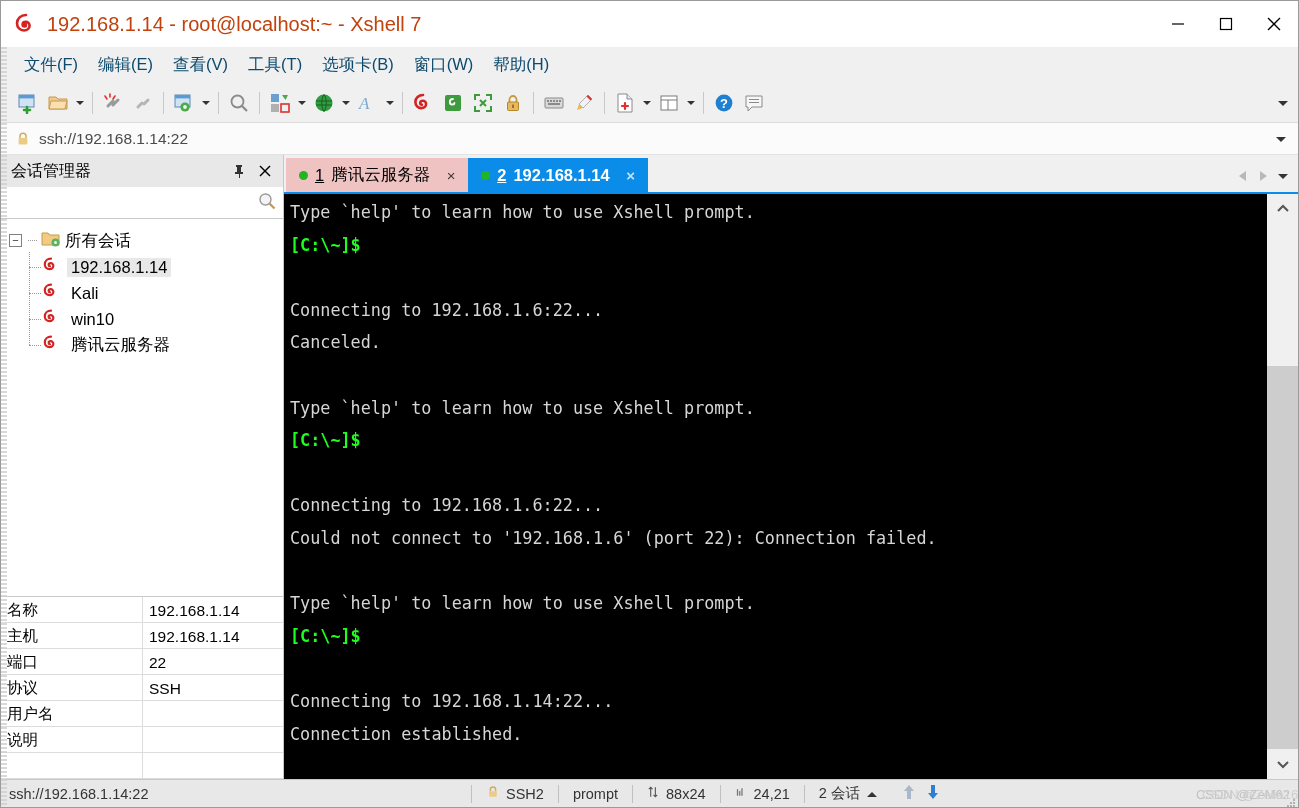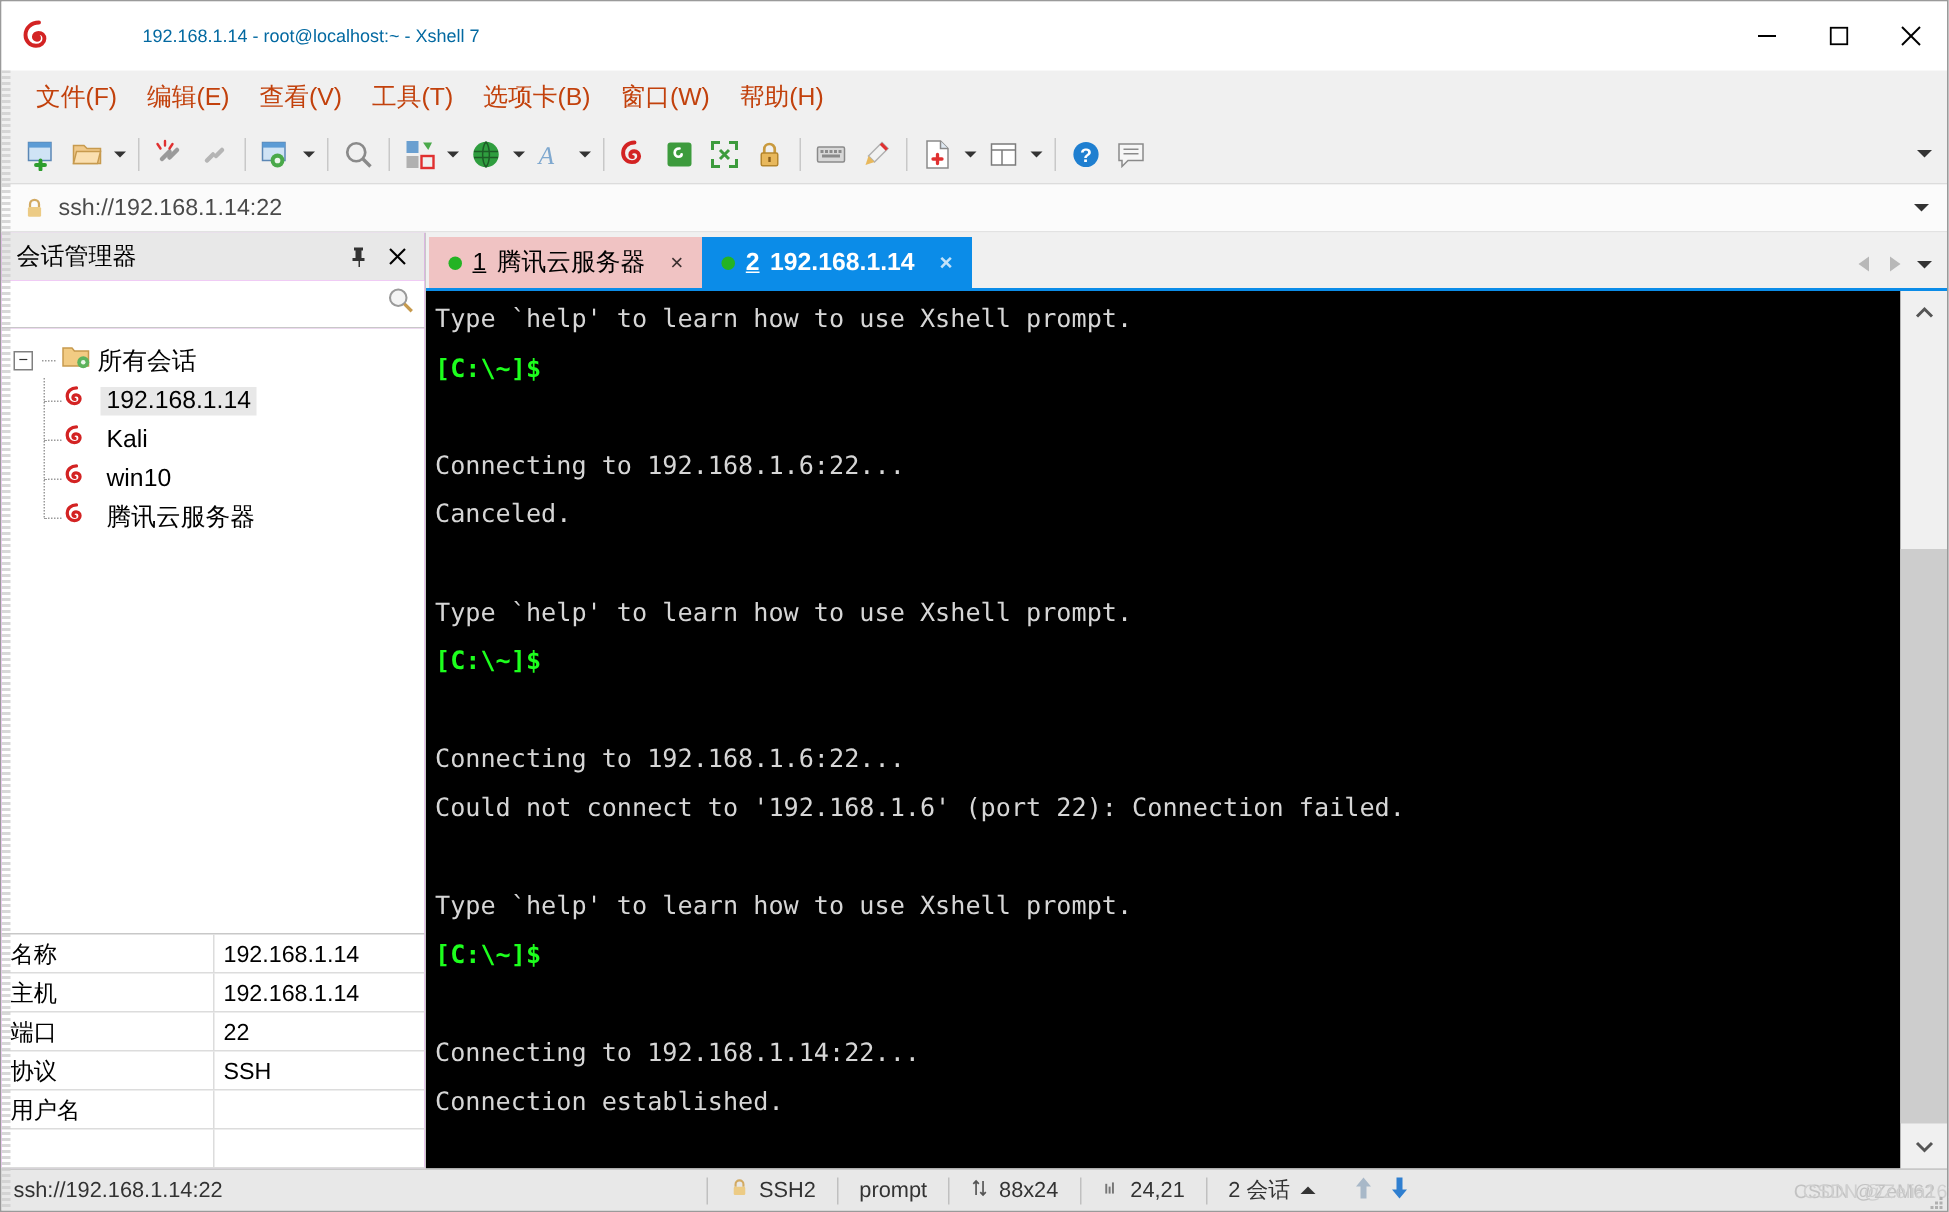--- a/index.html
+++ b/index.html
@@ -19,37 +19,37 @@
 
   
   .titlebar {
     height: 46px; min-height: 46px;
     background: #ffffff;
     display: flex; align-items: center;
     position: relative;
   }
   .title-left { display: flex; align-items: center; padding-left: 14px; gap: 10px; }
   .app-logo { width: 22px; height: 22px; position: relative; }
-  .title-text { font-size: 12px; color: #0369a1; white-space: nowrap; margin-left: 48px; }
+  .title-text { font-size: 20px; color: #c2410c; white-space: nowrap; }
   .win-buttons { margin-left: auto; display: flex; height: 46px; }
   .win-btn {
     width: 48px; height: 46px;
     display: flex; align-items: center; justify-content: center;
   }
   .win-btn svg { display: block; }
 
   
   .menubar {
     height: 36px; min-height: 36px;
     background: #f0f0f0;
     display: flex; align-items: center;
     padding-left: 14px; gap: 2px;
   }
   .menu-item {
-    font-size: 16.5px; color: #c2410c;
+    font-size: 16.5px; color: #0c4a6e;
     padding: 4px 9px; white-space: nowrap;
   }
 
   
   .toolbar {
     height: 40px; min-height: 40px;
     background: #f0f0f0;
     display: flex; align-items: center;
     padding-left: 12px; gap: 0px;
     position: relative;
@@ -606,20 +606,24 @@
         </div>
         <div class="prop-row">
           <div class="prop-key">协议</div>
           <div class="prop-val">SSH</div>
         </div>
         <div class="prop-row">
           <div class="prop-key">用户名</div>
           <div class="prop-val"></div>
         </div>
         <div class="prop-row">
+          <div class="prop-key">说明</div>
+          <div class="prop-val"></div>
+        </div>
+        <div class="prop-row">
           <div class="prop-key"></div>
           <div class="prop-val"></div>
         </div>
       </div>
     </div>
 
     <div class="rightpane">
       <div class="tabstrip">
         <div class="tab inactive">
           <span class="tab-dot"></span>

